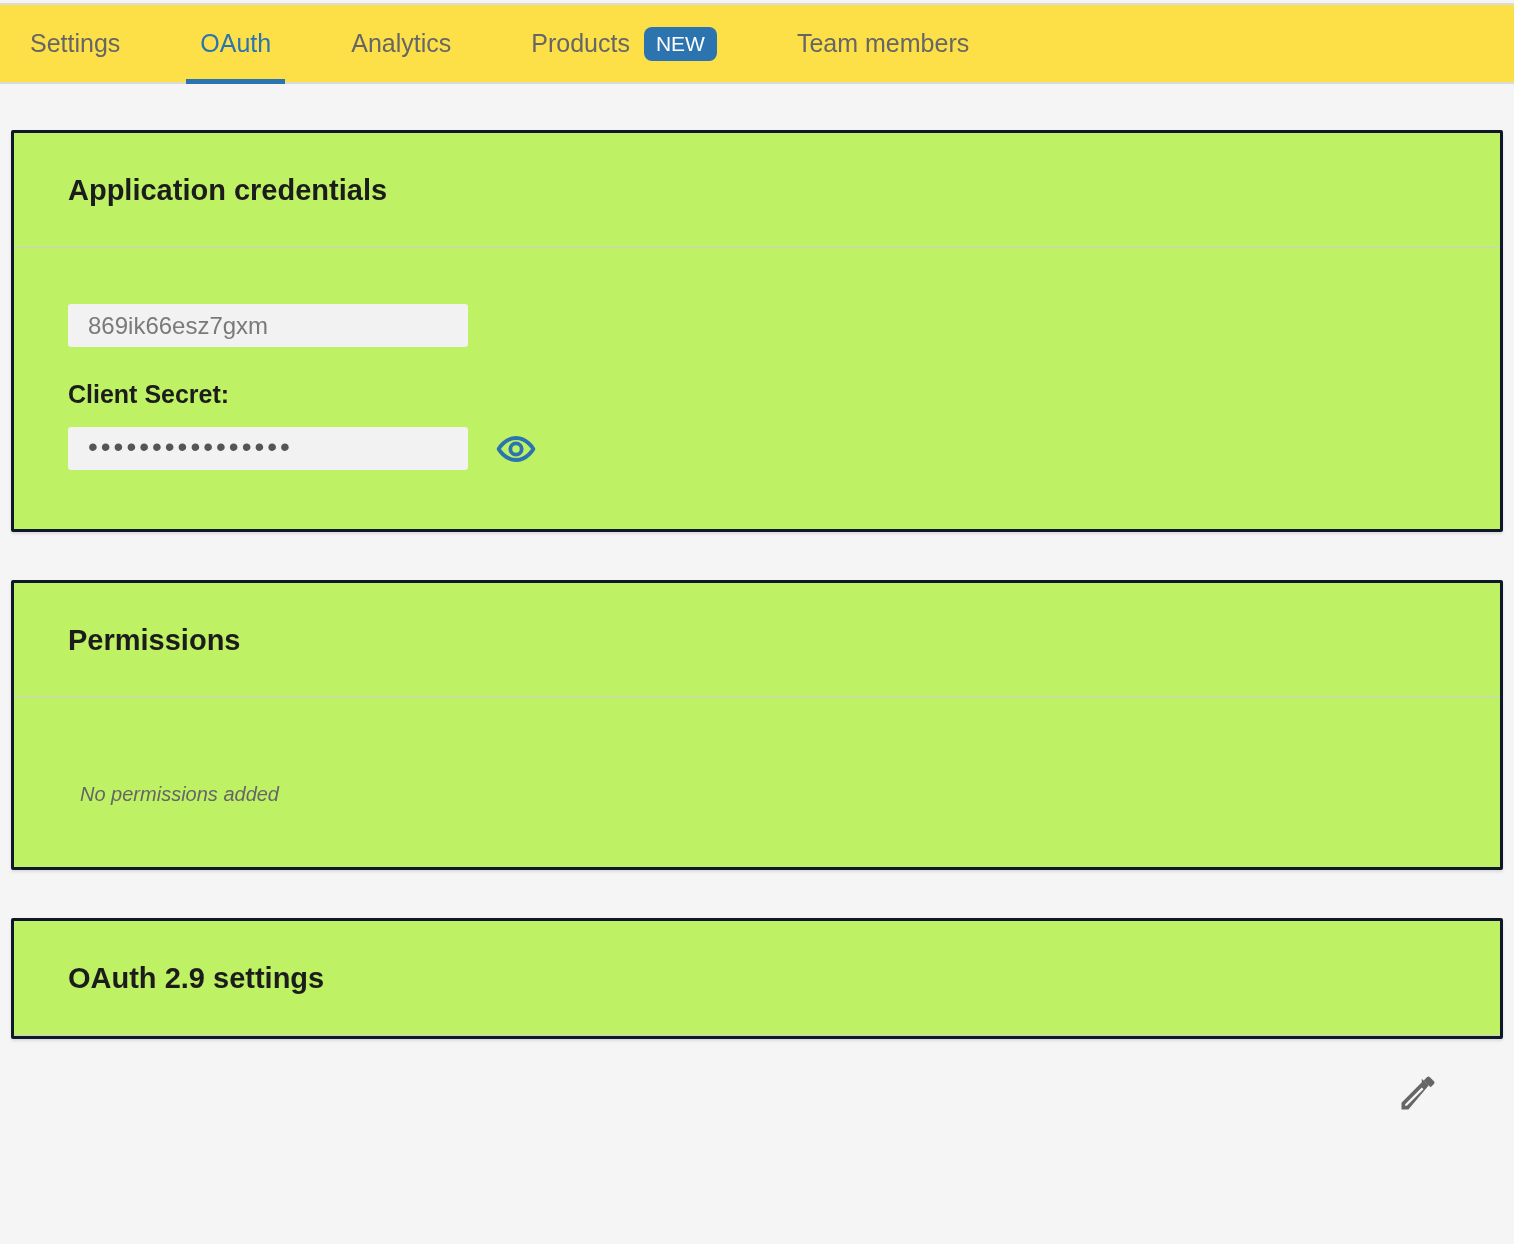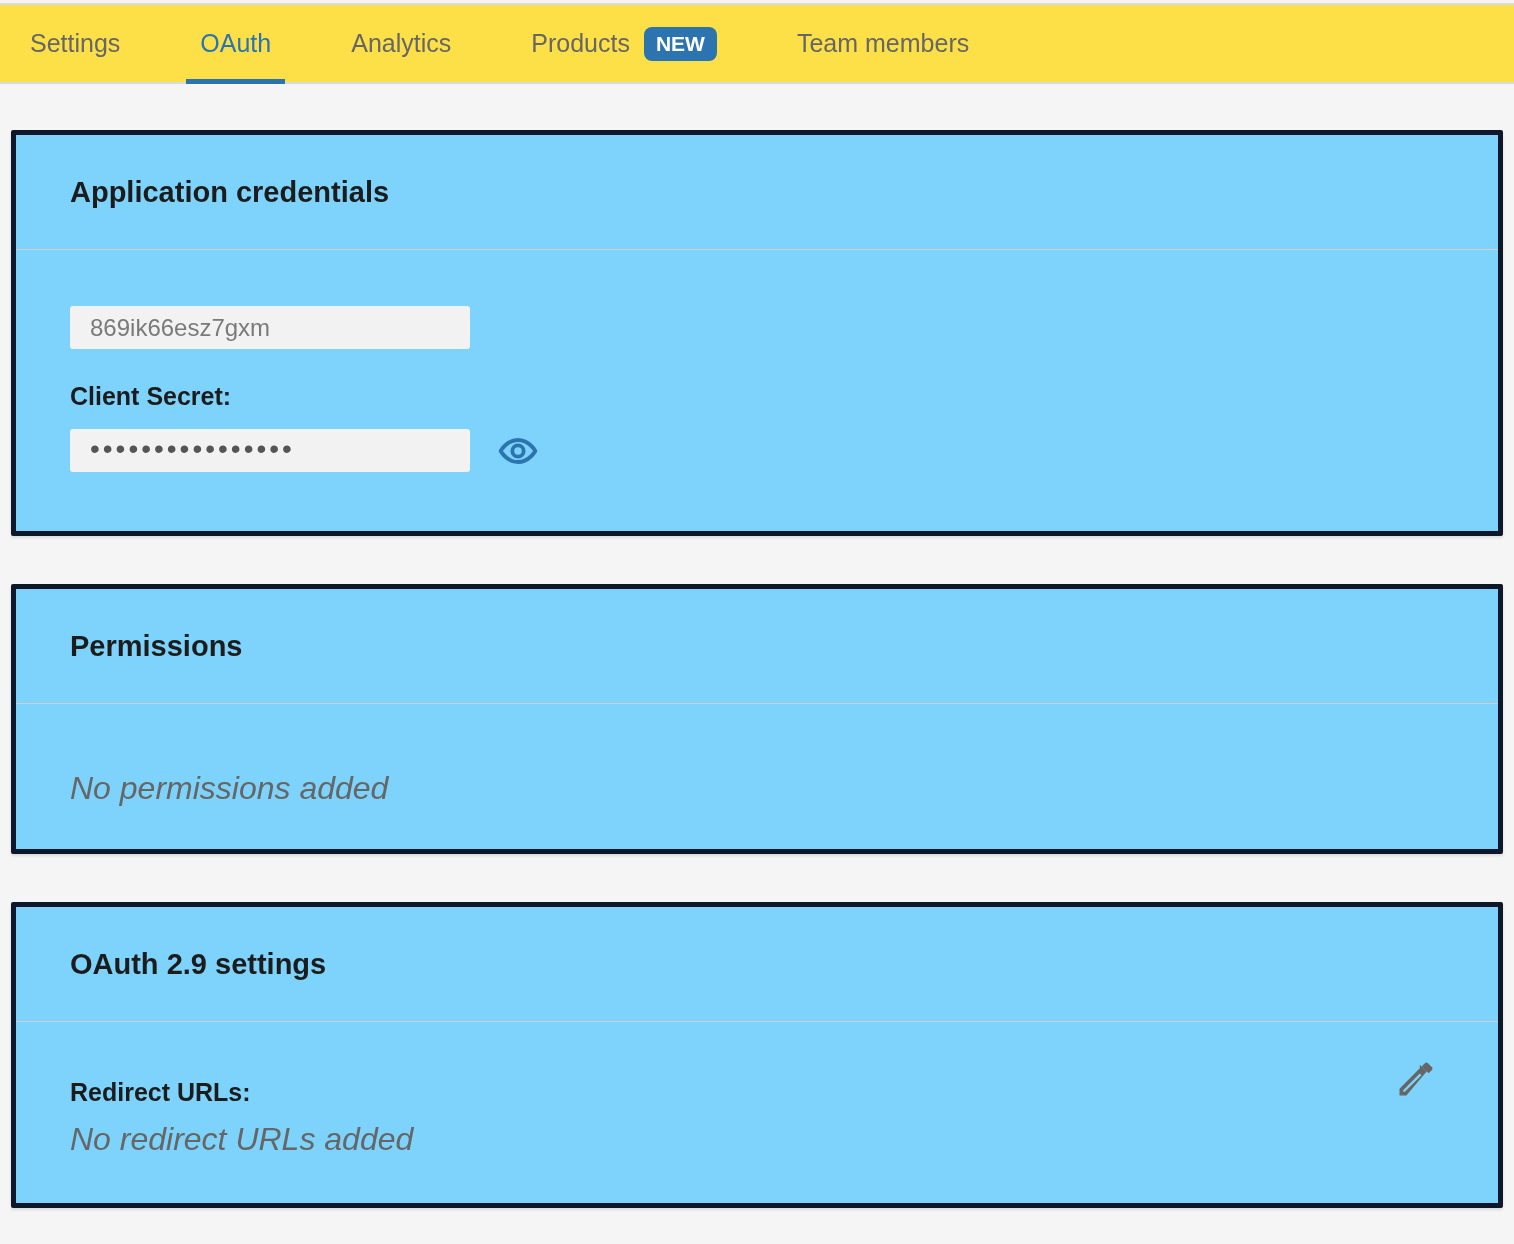--- a/index.html
+++ b/index.html
@@ -46,34 +46,34 @@
     left: -14px;
     right: -14px;
     bottom: -2px;
     height: 5px;
     background: #2c74b0;
   }
   .badge {
     margin-left: 14px;
     background: #2c74b0;
     color: #ffffff;
-    font-weight: 700;
+    font-weight: 400;
     font-size: 21px;
     line-height: 1;
     padding: 6px 12px 7px;
     border-radius: 8px;
   }
 
   
   main {
     padding: 46px 11px 14px;
   }
   .card {
-    background: #7dd3fc;
-    border: 5px solid #0f172a;
+    background: #bef264;
+    border: 3px solid #0f172a;
     border-radius: 2px;
     box-shadow: 0 2px 3px rgba(0,0,0,0.10);
     box-sizing: border-box;
     position: relative;
   }
   .card + .card { margin-top: 48px; }
   .card-header {
     height: 114px;
     display: flex;
     align-items: center;
@@ -128,25 +128,25 @@
     padding: 0;
     cursor: pointer;
     display: flex;
     align-items: center;
     justify-content: center;
   }
 
   
   .perm-body { padding: 69px 54px 46px; }
   .empty-text {
-    font-size: 32px;
+    font-size: 20px;
     line-height: 30px;
     font-style: italic;
     color: #666666;
-    margin: 0;
+    margin: 12px;
   }
 
   
   .oauth-body { padding: 56px 54px 49px; }
   .redirect-label { margin-bottom: 17px; }
   .pencil-btn {
     position: absolute;
     top: 150px;
     right: 60px;
   }
@@ -206,24 +206,20 @@
     </header>
     <div class="perm-body">
       <p class="empty-text">No permissions added</p>
     </div>
   </section>
 
   <section class="card">
     <header class="card-header">
       <h2 class="card-title">OAuth 2.9 settings</h2>
     </header>
-    <div class="oauth-body">
-      <div class="field-label redirect-label">Redirect URLs:</div>
-      <p class="empty-text">No redirect URLs added</p>
-    </div>
     <button class="icon-btn pencil-btn">
       <span style="display:flex;">
         <svg width="44" height="44" viewBox="0 0 24 24" fill="#666666">
           <path d="M14.06 9.02l.92.92L5.92 19H5v-.92l9.06-9.06M17.66 3c-.25 0-.51.1-.7.29l-1.83 1.83 3.75 3.75 1.83-1.83c.39-.39.39-1.02 0-1.41l-2.34-2.34c-.2-.2-.45-.29-.71-.29zm-3.6 3.19L3 17.25V21h3.75L17.81 7.94l-3.75-3.75z"></path>
         </svg>
       </span>
     </button>
   </section>
 
 </main>

